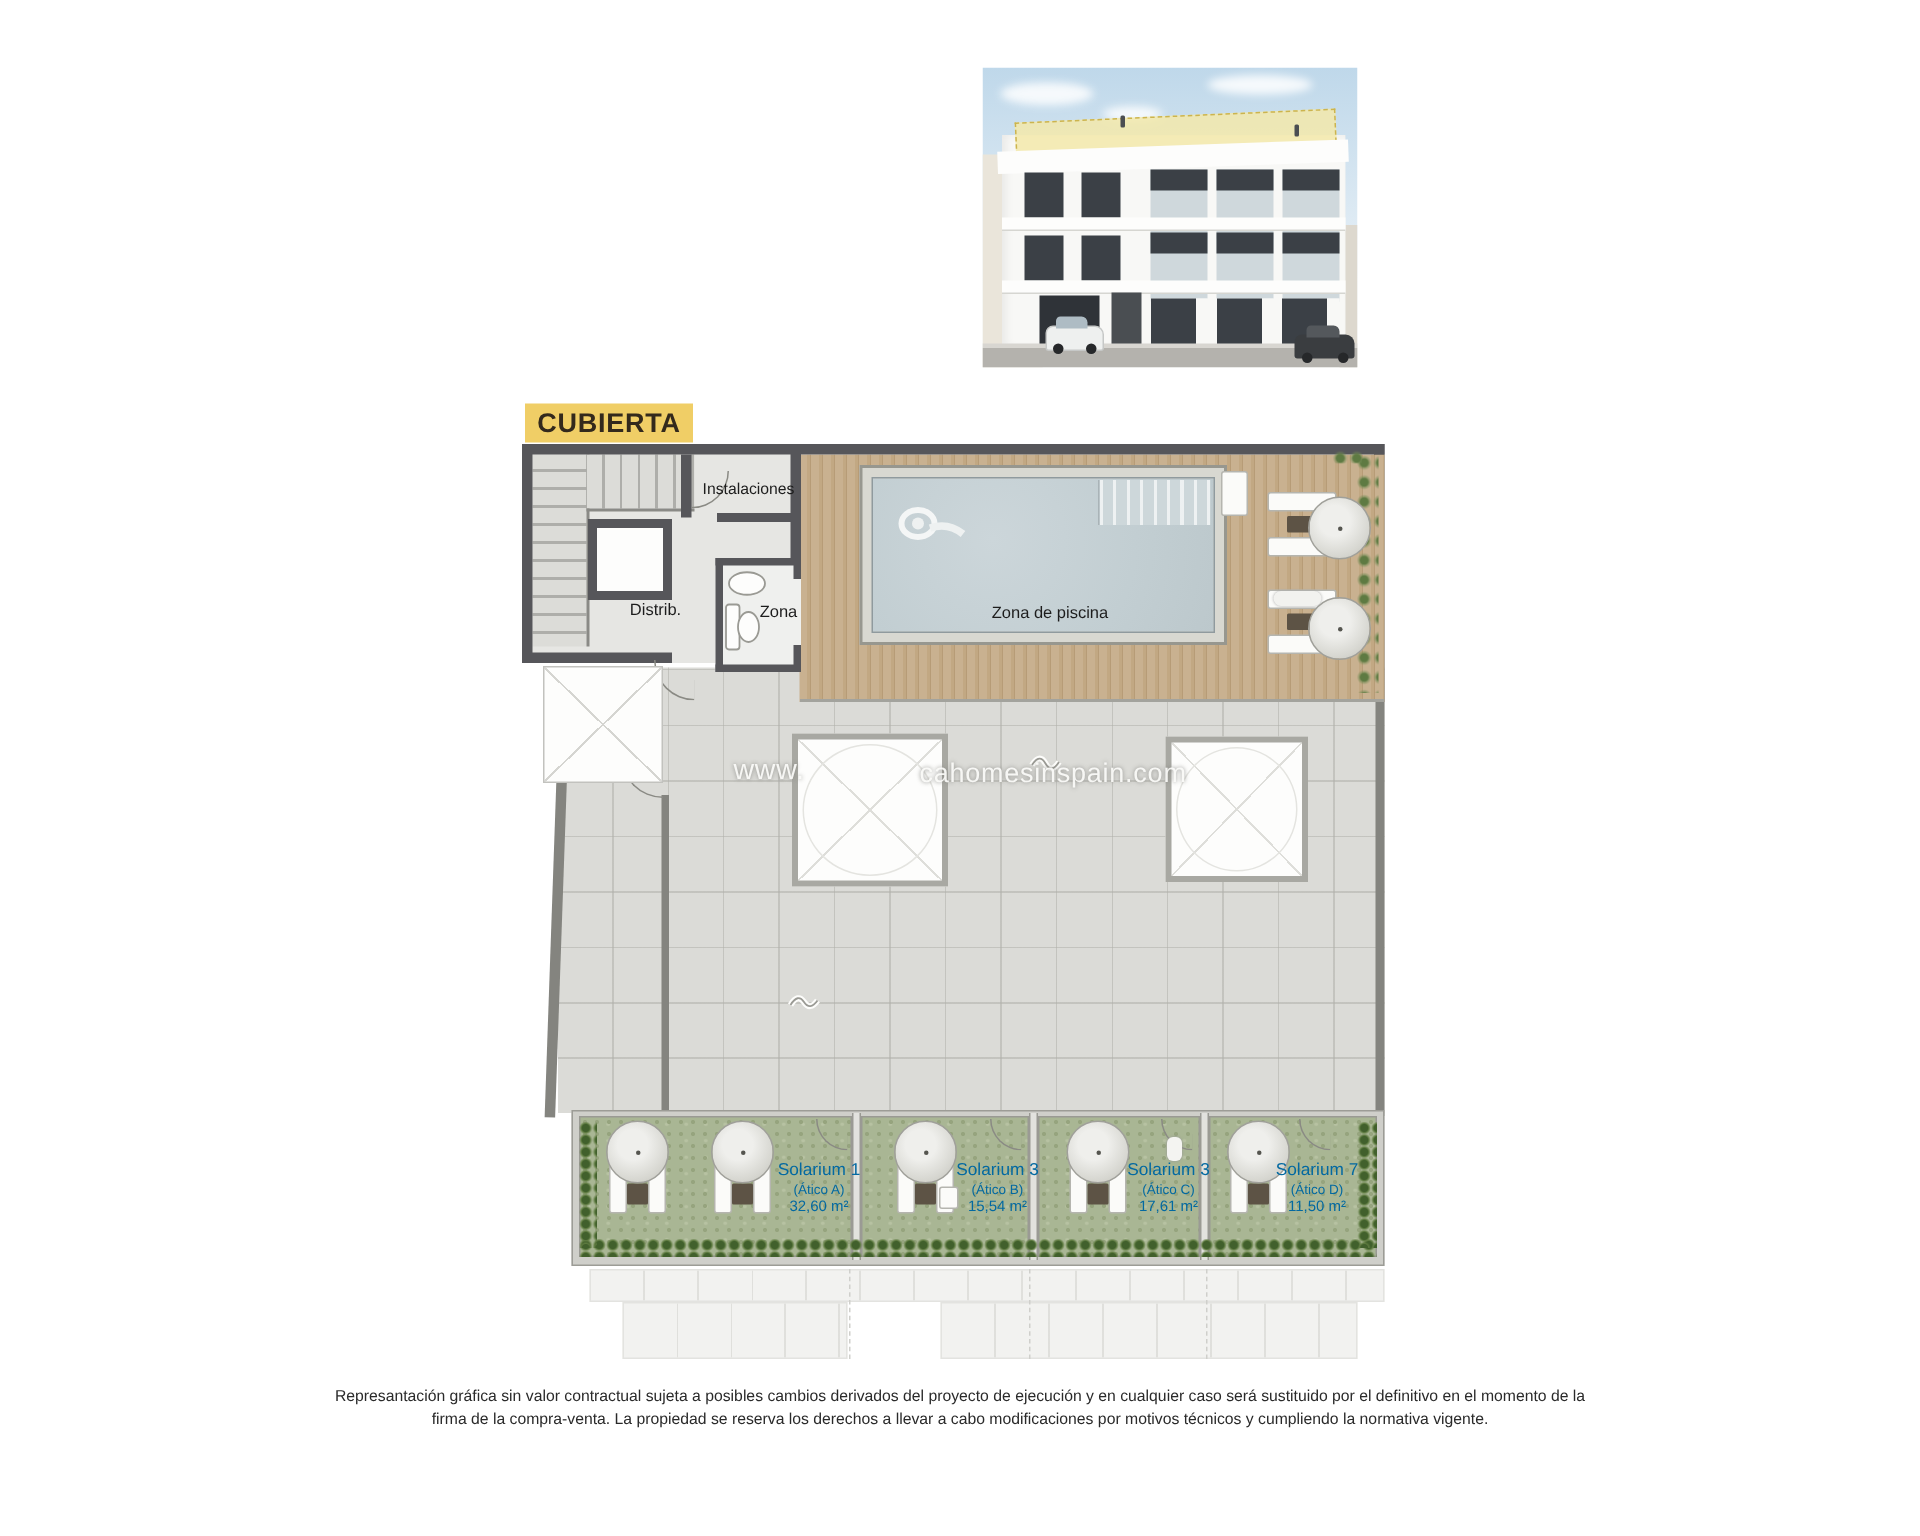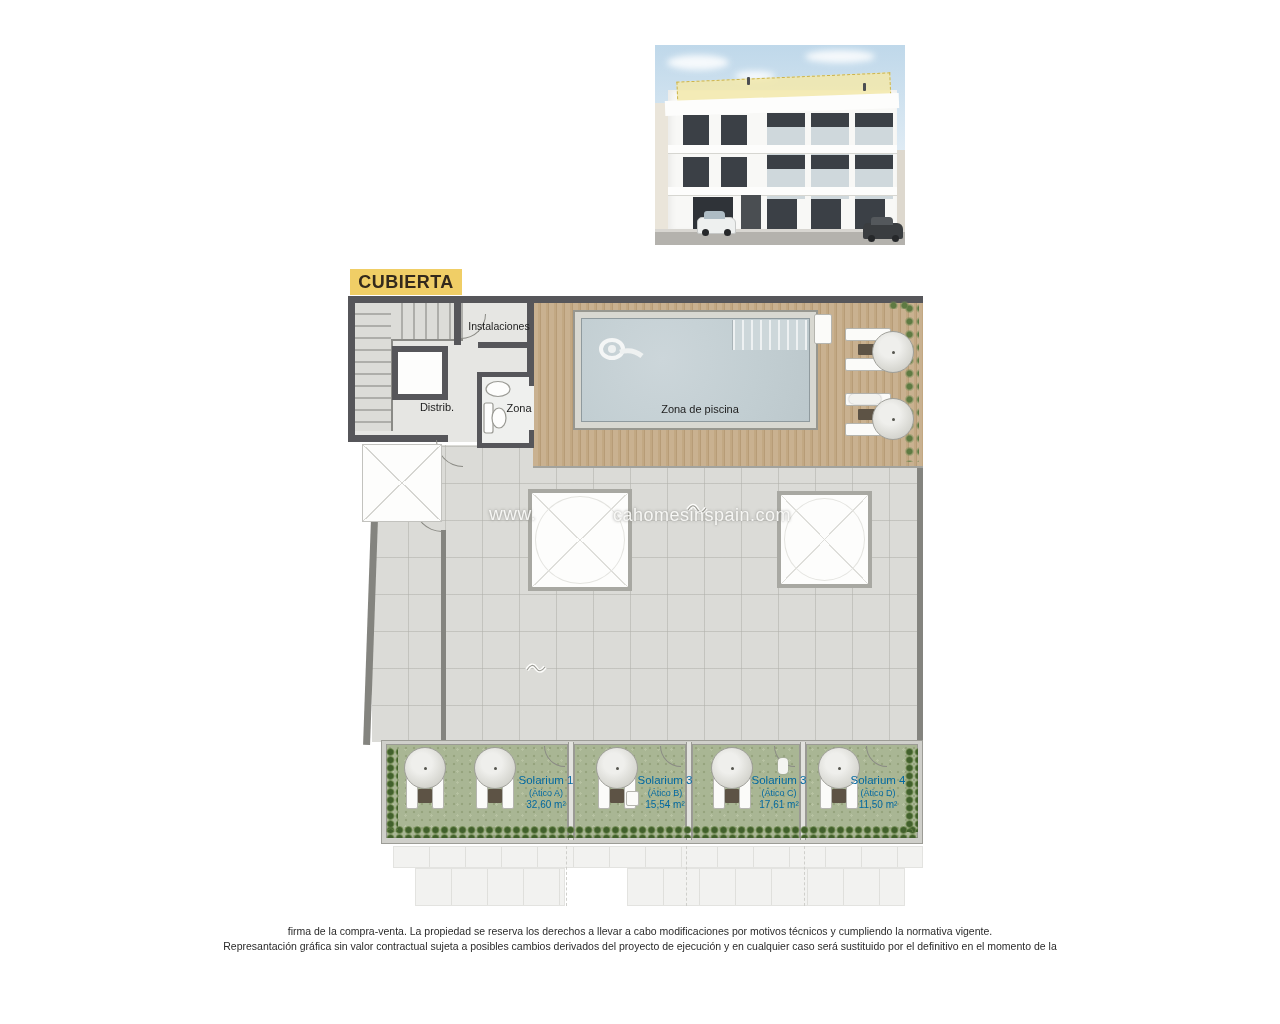--- a/index.html
+++ b/index.html
@@ -291,30 +291,30 @@
     <div class="nm">Solarium 3</div>
     <div class="un">(Ático B)</div>
     <div class="ar">15,54 m²</div>
   </div>
   <div class="sol-label" style="left:741px;top:774px;">
     <div class="nm">Solarium 3</div>
     <div class="un">(Ático C)</div>
     <div class="ar">17,61 m²</div>
   </div>
   <div class="sol-label" style="left:840px;top:774px;">
-    <div class="nm">Solarium 4</div>
+    <div class="nm">Solarium 7</div>
     <div class="un">(Ático D)</div>
     <div class="ar">11,50 m²</div>
   </div>
 
   <div class="abs ghost" style="left:393px;top:846px;width:530px;height:22px;"></div>
   <div class="abs ghost" style="left:415px;top:868px;width:150px;height:38px;"></div>
   <div class="abs ghost" style="left:627px;top:868px;width:278px;height:38px;"></div>
   <div class="abs gdash" style="left:566px;top:846px;width:1px;height:60px;"></div>
   <div class="abs gdash" style="left:686px;top:846px;width:1px;height:60px;"></div>
   <div class="abs gdash" style="left:804px;top:846px;width:1px;height:60px;"></div>
 
   <div class="abs footer">
+    <div>Represantación gráfica sin valor contractual sujeta a posibles cambios derivados del proyecto de ejecución y en cualquier caso será sustituido por el definitivo en el momento de la</div>
     <div>firma de la compra-venta. La propiedad se reserva los derechos a llevar a cabo modificaciones por motivos técnicos y cumpliendo la normativa vigente.</div>
-    <div>Represantación gráfica sin valor contractual sujeta a posibles cambios derivados del proyecto de ejecución y en cualquier caso será sustituido por el definitivo en el momento de la</div>
   </div>
 
 </div>
 
 </body></html>

